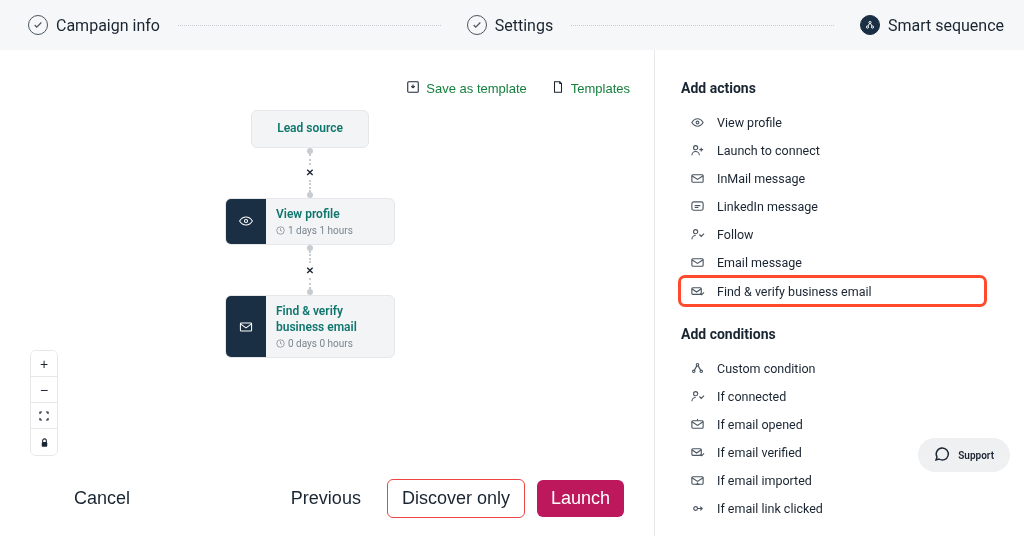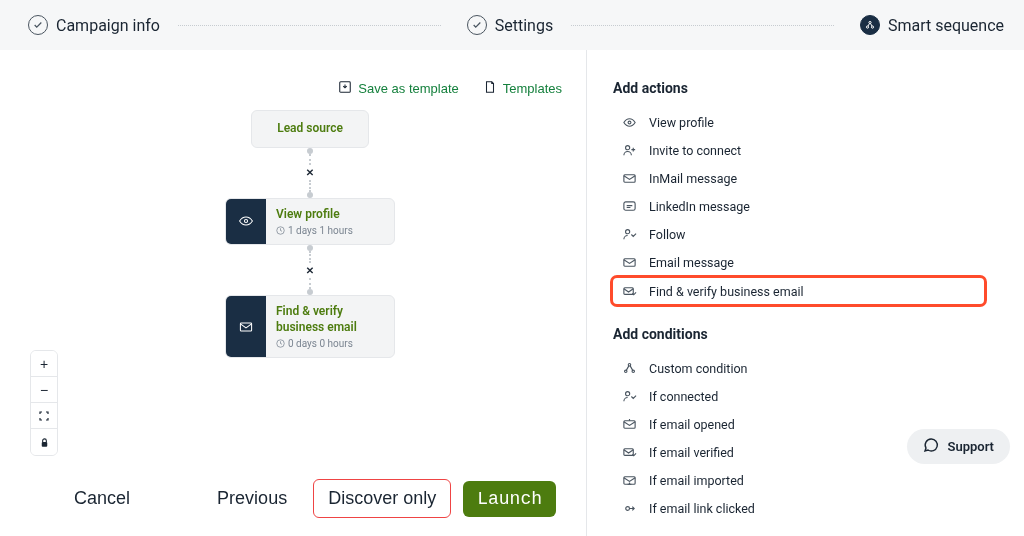--- a/index.html
+++ b/index.html
@@ -15,44 +15,44 @@
 .canvas-toolbar { display: flex; justify-content: flex-end; gap: 24px; padding-right: 24px; }
 .tbtn { display: flex; align-items: center; gap: 6px; font-size: 13px; color: #15803d; background: none; border: none; cursor: pointer; }
 .tbtn svg { width: 14px; height: 14px; }
 .flow { position: absolute; left: 225px; top: 60px; width: 170px; }
 .node { border: 1px solid #e5e7ea; border-radius: 6px; background: #f3f4f5; display: flex; overflow: hidden; }
 .node.source { justify-content: center; padding: 10px 14px; width: 118px; margin: 0 auto; }
 .node.source .node-title { font-size: 12px; font-weight: 600; }
 .node-ico { width: 40px; background: #1a2e44; display: flex; align-items: center; justify-content: center; flex-shrink: 0; }
 .node-ico svg { width: 16px; height: 16px; stroke: #fff; }
 .node-body { padding: 8px 10px; flex: 1; }
-.node-title { font-size: 12px; font-weight: 600; color: #4d7c0f; line-height: 1.3; }
+.node-title { font-size: 12px; font-weight: 600; color: #0f766e; line-height: 1.3; }
 .node-meta { font-size: 10px; color: #7b8591; margin-top: 3px; display: flex; align-items: center; gap: 3px; text-align: right; }
 .node-meta svg { width: 9px; height: 9px; }
 .connector { height: 50px; display: flex; flex-direction: column; align-items: center; justify-content: center; position: relative; }
 .connector .line { width: 0; flex: 1; border-left: 2px dotted #c7ccd1; }
 .connector .dot { width: 6px; height: 6px; border-radius: 50%; background: #c7ccd1; }
 .connector .x { font-size: 10px; font-weight: 700; color: #1a2532; margin: 2px 0; }
 .zoom-ctrl { position: absolute; left: 30px; bottom: 80px; display: flex; flex-direction: column; border: 1px solid #e5e7ea; border-radius: 6px; overflow: hidden; background: #fff; }
 .zoom-ctrl button { width: 26px; height: 26px; border: none; background: #fff; border-bottom: 1px solid #e5e7ea; cursor: pointer; display: flex; align-items: center; justify-content: center; font-size: 14px; color: #1a2532; }
 .zoom-ctrl button:last-child { border-bottom: none; }
 .footer { position: absolute; bottom: 18px; left: 0; right: 0; display: flex; align-items: center; padding: 0 30px 0 60px; gap: 12px; }
 .footer .spacer { flex: 1; }
 .btn { font-size: 18px; padding: 8px 14px; border-radius: 6px; cursor: pointer; border: none; }
 .btn.ghost { background: none; color: #1a2532; }
 .btn.outline { background: #fff; border: 1px solid #ef4444; color: #1a2532; }
-.btn.primary { background: #4d7c0f; color: #fff; font-family: Liberation Mono, monospace; }
-.side { width: 438px; border-left: 1px solid #e5e7ea; padding: 30px 40px 4px 26px; overflow-y: auto; }
+.btn.primary { background: #be185d; color: #fff; }
+.side { width: 370px; border-left: 1px solid #e5e7ea; padding: 30px 40px 4px 26px; overflow-y: auto; }
 .side h3 { font-size: 14px; font-weight: 700; margin-bottom: 14px; color: #1a2532; }
 .side h3.second { margin-top: 22px; }
 .act { display: flex; align-items: center; gap: 12px; padding: 4px 8px; font-size: 12.5px; color: #1a2532; cursor: pointer; border-radius: 4px; margin-bottom: 4px; }
 .act.hl { outline: 3px solid #ff4b2b; outline-offset: 0; padding: 5px 8px; }
 .act-ico { width: 16px; height: 16px; display: flex; align-items: center; justify-content: center; flex-shrink: 0; }
 .act-ico svg { width: 15px; height: 15px; stroke: #4a5560; }
-.support { position: absolute; right: 14px; bottom: 72px; background: #eef0f2; border-radius: 999px; padding: 8px 16px; display: flex; align-items: center; gap: 8px; font-size: 13px; font-weight: 600; color: #1a2532; cursor: pointer; }
+.support { position: absolute; right: 14px; bottom: 64px; background: #eef0f2; border-radius: 999px; padding: 8px 16px; display: flex; align-items: center; gap: 8px; font-size: 10px; font-weight: 600; color: #1a2532; cursor: pointer; }
 </style>
 </head>
 <body>
 
 <div class="stepper">
   <div class="step">
     <span class="step-icon">
         <svg viewBox="0 0 12 12" fill="none" stroke="#4a5560" stroke-width="1.5">
           <path d="M2 6l2.5 2.5L10 3"></path>
         </svg>
@@ -195,21 +195,21 @@
           </span>
           <span>View profile</span>
         </div>
         <div class="act">
           <span class="act-ico">
             <svg viewBox="0 0 16 16" fill="none" stroke-width="1.2">
               <circle cx="6" cy="5" r="2.2"></circle>
               <path d="M2 13c0-2.2 1.8-4 4-4s4 1.8 4 4M12 5v4M10 7h4"></path>
             </svg>
           </span>
-          <span>Invite to connect</span>
+          <span>Launch to connect</span>
         </div>
         <div class="act">
           <span class="act-ico">
             <svg viewBox="0 0 16 16" fill="none" stroke-width="1.2">
               <rect x="2" y="4" width="12" height="8" rx="1"></rect>
               <path d="M2 5l6 4 6-4"></path>
             </svg>
           </span>
           <span>InMail message</span>
         </div>

